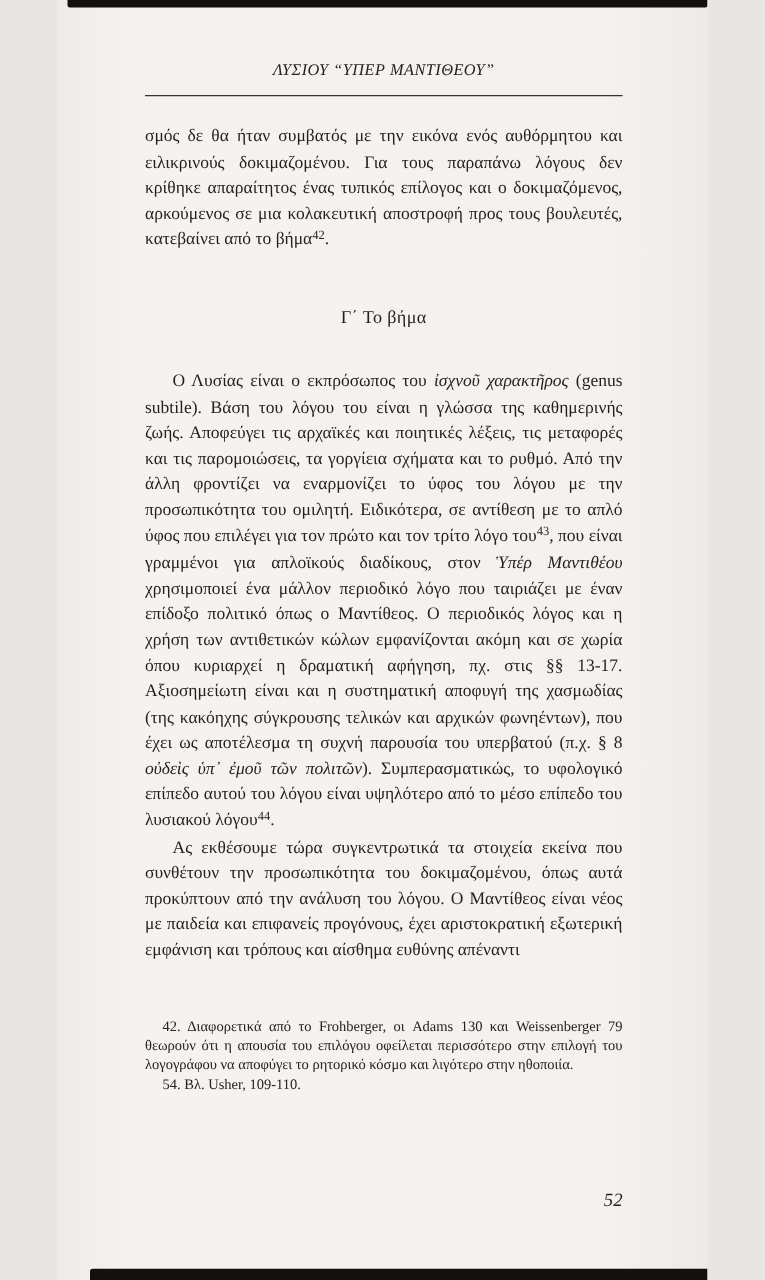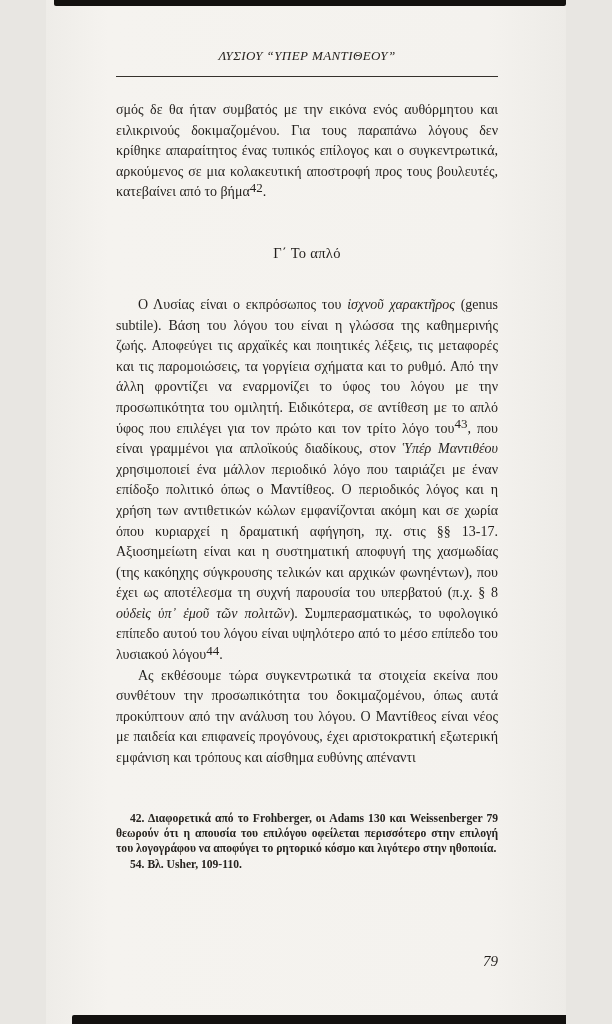--- a/index.html
+++ b/index.html
@@ -53,28 +53,28 @@
     font-size: 14.5px;
     font-weight: normal;
     text-align: center;
     letter-spacing: 0.3px;
     margin: 42px 0 33px 0;
     color: #221f1c;
   }
 
   em { font-style: italic; }
   sup.fnref {
-    font-size: 13px;
+    font-size: 10px;
     vertical-align: baseline;
     position: relative;
     top: -4.5px;
     letter-spacing: 0;
   }
 
-  .footnotes { margin-top: 42px; font-weight: bold; }
+  .footnotes { margin-top: 42px; }
   .footnote {
     margin: 0;
     font-size: 11.6px;
     line-height: 15.4px;
     text-align: justify;
     text-indent: 14px;
     color: #26231f;
   }
 
   .page-number {
@@ -94,32 +94,32 @@
   <div class="scan-bar top"></div>
   <div class="scan-bar bottom"></div>
 
   <header>
     <div class="running-header">ΛΥΣΙΟΥ “ΥΠΕΡ ΜΑΝΤΙΘΕΟΥ”</div>
     <hr class="header-rule">
   </header>
 
   <main>
 
-    <p class="body-par first"><span>σμός δε θα ήταν συμβατός με την εικόνα ενός αυθόρμητου και ειλικρινούς δοκιμαζομένου. Για τους παραπάνω λόγους δεν κρίθηκε απαραίτητος ένας τυπικός επίλογος και ο συγκεντρωτικά, αρκούμενος σε μια κολακευτική αποστροφή προς τους βουλευτές, κατεβαίνει από το βήμα</span><sup class="fnref">42</sup><span>.</span></p>
+    <p class="body-par first"><span>σμός δε θα ήταν συμβατός με την εικόνα ενός αυθόρμητου και ειλικρινούς δοκιμαζομένου. Για τους παραπάνω λόγους δεν κρίθηκε απαραίτητος ένας τυπικός επίλογος και ο δοκιμαζόμενος, αρκούμενος σε μια κολακευτική αποστροφή προς τους βουλευτές, κατεβαίνει από το βήμα</span><sup class="fnref">42</sup><span>.</span></p>
 
-    <h2 class="section-heading">Γ΄ Το απλό</h2>
+    <h2 class="section-heading">Γ΄ Το βήμα</h2>
 
     <p class="body-par"><span>Ο Λυσίας είναι ο εκπρόσωπος του </span><em>ἰσχνοῦ χαρακτῆρος</em><span> (genus subtile). Βάση του λόγου του είναι η γλώσσα της καθημερινής ζωής. Αποφεύγει τις αρχαϊκές και ποιητικές λέξεις, τις μεταφορές και τις παρομοιώσεις, τα γοργίεια σχήματα και το ρυθμό. Από την άλλη φροντίζει να εναρμονίζει το ύφος του λόγου με την προσωπικότητα του ομιλητή. Ειδικότερα, σε αντίθεση με το απλό ύφος που επιλέγει για τον πρώτο και τον τρίτο λόγο του</span><sup class="fnref">43</sup><span>, που είναι γραμμένοι για απλοϊκούς διαδίκους, στον </span><em>Ὑπέρ Μαντιθέου</em><span> χρησιμοποιεί ένα μάλλον περιοδικό λόγο που ταιριάζει με έναν επίδοξο πολιτικό όπως ο Μαντίθεος. Ο περιοδικός λόγος και η χρήση των αντιθετικών κώλων εμφανίζονται ακόμη και σε χωρία όπου κυριαρχεί η δραματική αφήγηση, πχ. στις §§ 13-17. Αξιοσημείωτη είναι και η συστηματική αποφυγή της χασμωδίας (της κακόηχης σύγκρουσης τελικών και αρχικών φωνηέντων), που έχει ως αποτέλεσμα τη συχνή παρουσία του υπερβατού (π.χ. § 8 </span><em>οὐδεὶς ὑπ᾽ ἐμοῦ τῶν πολιτῶν</em><span>). Συμπερασματικώς, το υφολογικό επίπεδο αυτού του λόγου είναι υψηλότερο από το μέσο επίπεδο του λυσιακού λόγου</span><sup class="fnref">44</sup><span>.</span></p>
 
 
     <p class="body-par"><span>Ας εκθέσουμε τώρα συγκεντρωτικά τα στοιχεία εκείνα που συνθέτουν την προσωπικότητα του δοκιμαζομένου, όπως αυτά προκύπτουν από την ανάλυση του λόγου. Ο Μαντίθεος είναι νέος με παιδεία και επιφανείς προγόνους, έχει αριστοκρατική εξωτερική εμφάνιση και τρόπους και αίσθημα ευθύνης απέναντι</span></p>
 
   </main>
 
   <footer>
     <div class="footnotes">
       <p class="footnote"><span>42. Διαφορετικά από το Frohberger, οι Adams 130 και Weissenberger 79 θεωρούν ότι η απουσία του επιλόγου οφείλεται περισσότερο στην επιλογή του λογογράφου να αποφύγει το ρητορικό κόσμο και λιγότερο στην ηθοποιία.</span></p>
       <p class="footnote"><span>54. Βλ. Usher, 109-110.</span></p>
     </div>
-    <div class="page-number">79</div>
+    <div class="page-number">52</div>
   </footer>
 
 </div>
 
 </body></html>

